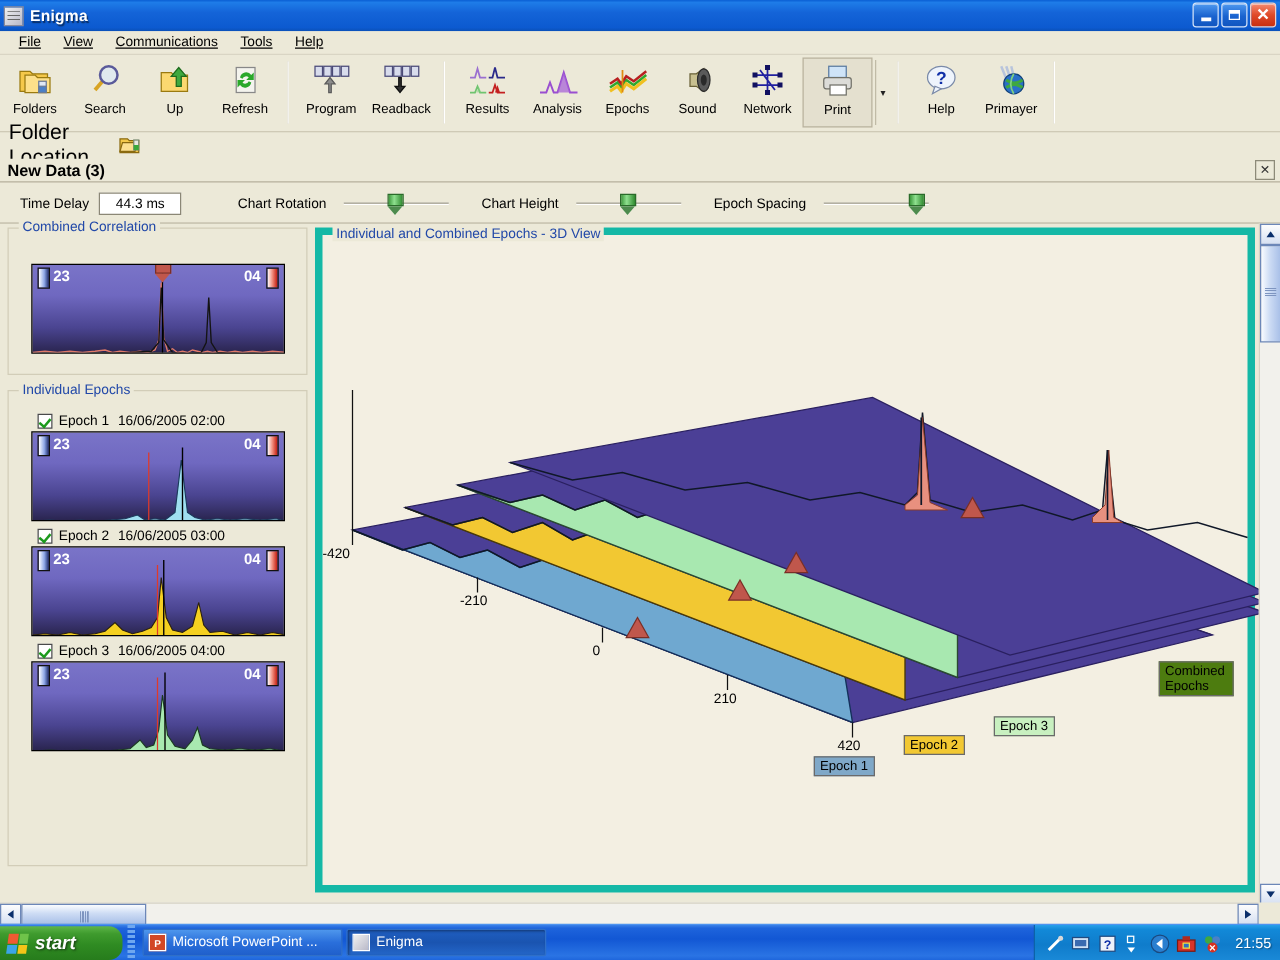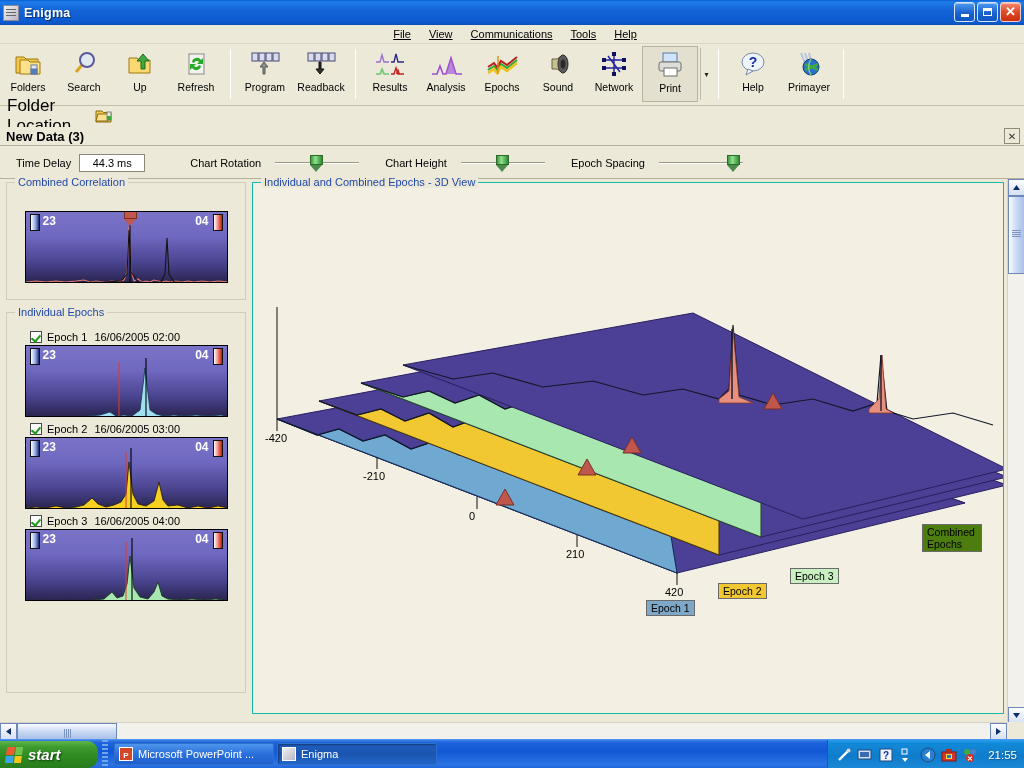--- a/index.html
+++ b/index.html
@@ -42,21 +42,20 @@
   .wbtn.close { background:linear-gradient(180deg,#f58b72,#e04a28 50%,#c92f10); border-color:#f6cfc4; }
   .wbtn .glyph { line-height:1; font-family:"Liberation Sans",sans-serif; }
   .wbtn.min .glyph{ display:block; width:8px; height:3px; background:#fff; margin-top:6px; }
   .wbtn.max .glyph{ display:block; width:9px; height:8px; border:1.5px solid #fff; border-top-width:3px; }
 
   
   .menubar {
     position:absolute; top:25px; left:0; width:1024px; height:19px;
     background:#ece9d8; display:flex; align-items:center; padding-left:6px;
     border-bottom:1px solid #d9d5c4;
-    justify-content:center;
   }
   .menu-item { padding:2px 9px; font-size:11px; color:#000; }
   .menu-item u{ text-decoration:underline; }
 
   
   .toolbar {
     position:absolute; top:44px; left:0; width:1024px; height:62px;
     background:#ece9d8; border-bottom:1px solid #c5c0ab;
     display:flex; align-items:flex-start; padding-top:2px;
   }
@@ -199,21 +198,21 @@
   .chk::after{
     content:""; position:absolute; left:2px; top:1px; width:4px; height:7px;
     border:solid #1d9a1d; border-width:0 2px 2px 0; transform:rotate(40deg);
   }
   .ep-name { font-size:11px; margin-right:7px; }
   .ep-date { font-size:11px; }
 
   
   .rightpanel {
     position:absolute; left:252px; top:3px; width:752px; height:532px;
-    border:1px solid #14b8a6; background:#f3efe2;
+    border:6px solid #14b8a6; background:#f3efe2;
   }
   .rp-title {
     position:absolute; top:-7px; left:8px; background:#ece9d8;
     padding:0 3px; color:#2148a8; font-size:11px;
   }
   .plot3d { position:absolute; left:0; top:0; width:750px; height:530px; }
   .tag {
     position:absolute; border:1px solid #6a6a6a; font-size:10.5px;
     padding:1px 4px; line-height:12px; color:#000; white-space:nowrap;
   }
@@ -695,21 +694,21 @@
         </g>
 
         <g>
           <polygon points="243,322 252,306 261,322" fill="#c0574c" stroke="#7a2f26"></polygon>
           <polygon points="325,292 334,276 343,292" fill="#c0574c" stroke="#7a2f26"></polygon>
           <polygon points="370,270 379,254 388,270" fill="#c0574c" stroke="#7a2f26"></polygon>
           <polygon points="511,226 520,210 529,226" fill="#c0574c" stroke="#7a2f26"></polygon>
         </g>
       </svg>
 
-      <div class="axlbl" style="left:12px; top:249px;">-420</div>
+      <div class="axlbl" style="left:0; top:249px;">-420</div>
       <div class="axlbl" style="left:110px; top:287px;">-210</div>
       <div class="axlbl" style="left:216px; top:327px;">0</div>
       <div class="axlbl" style="left:313px; top:365px;">210</div>
       <div class="axlbl" style="left:412px; top:403px;">420</div>
 
       <div class="tag e1" style="left:393px; top:417px;">Epoch 1</div>
       <div class="tag e2" style="left:465px; top:400px;">Epoch 2</div>
       <div class="tag e3" style="left:537px; top:385px;">Epoch 3</div>
       <div class="tag ce" style="left:669px; top:341px; width:60px;">
         <div>Combined</div>

